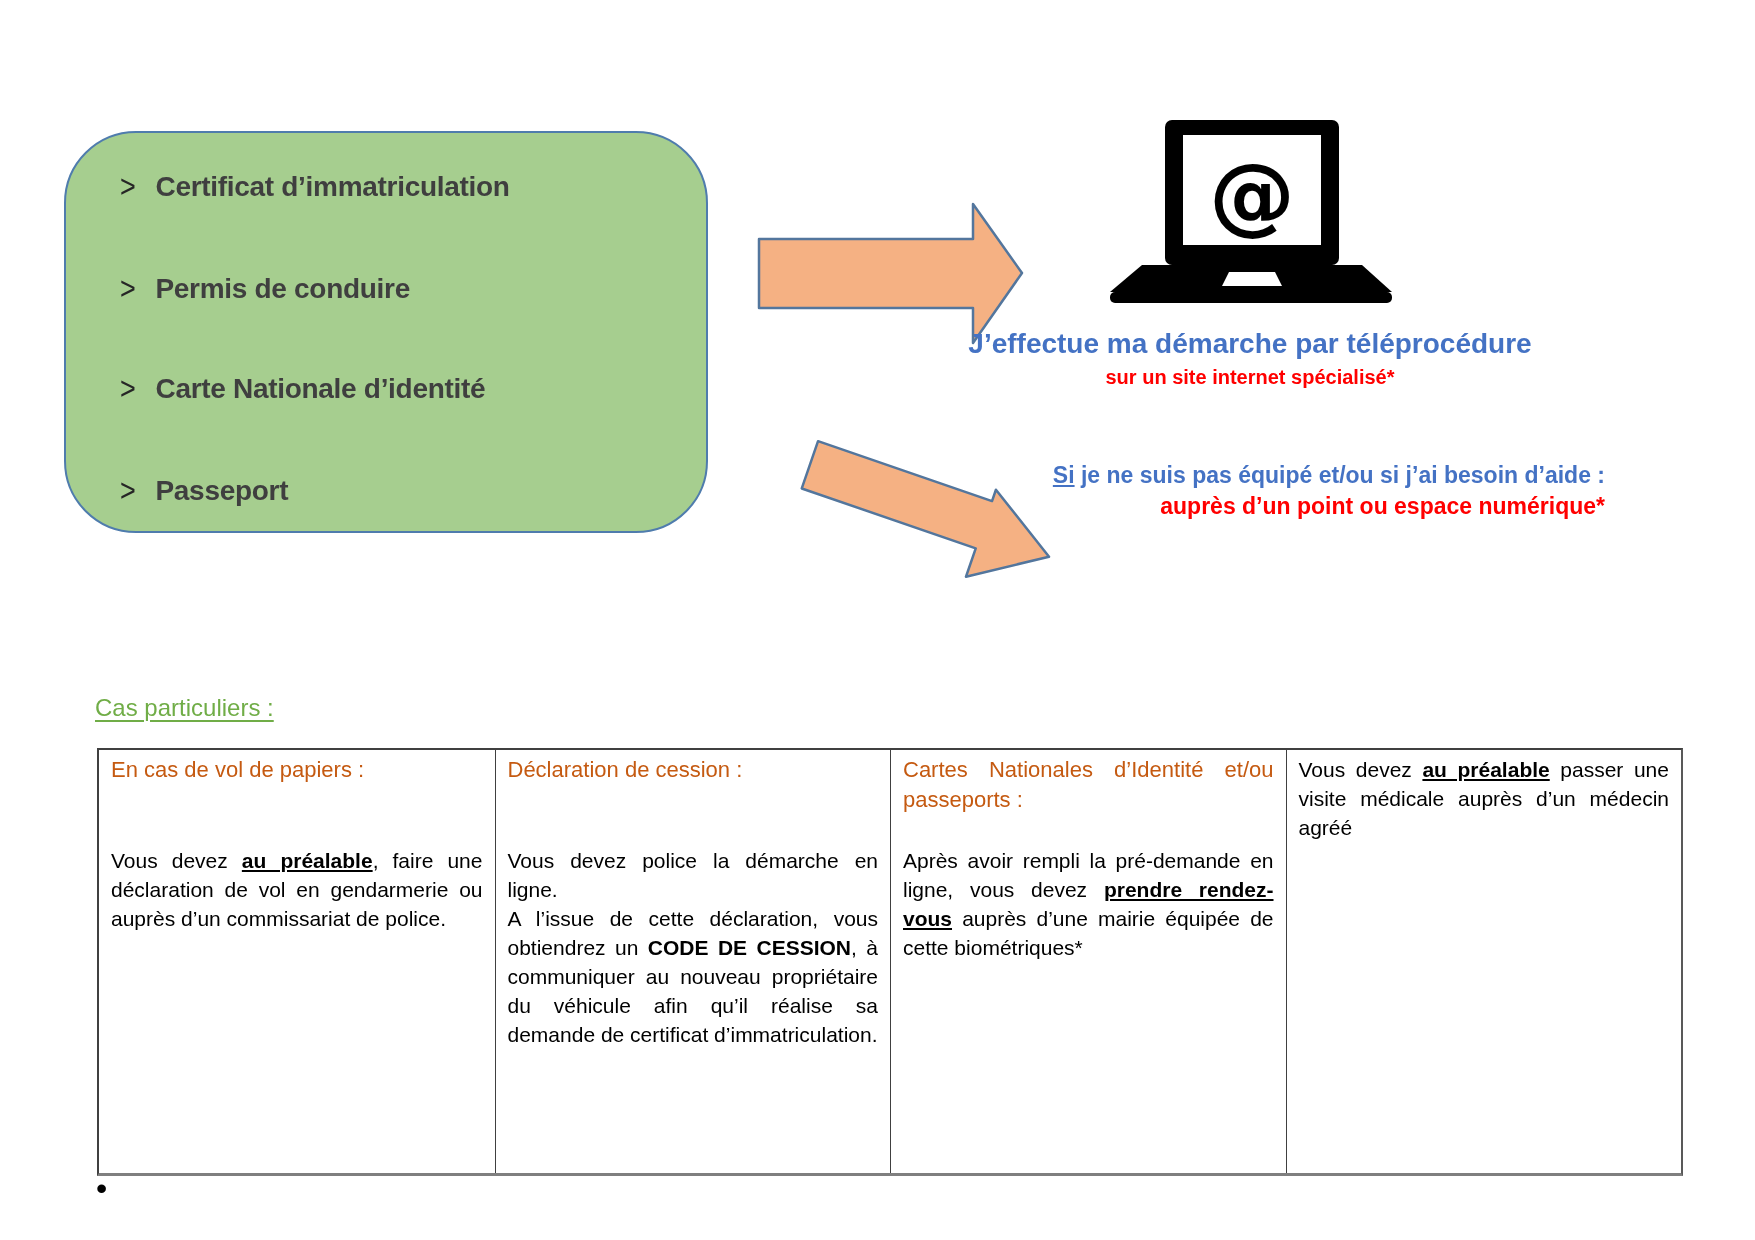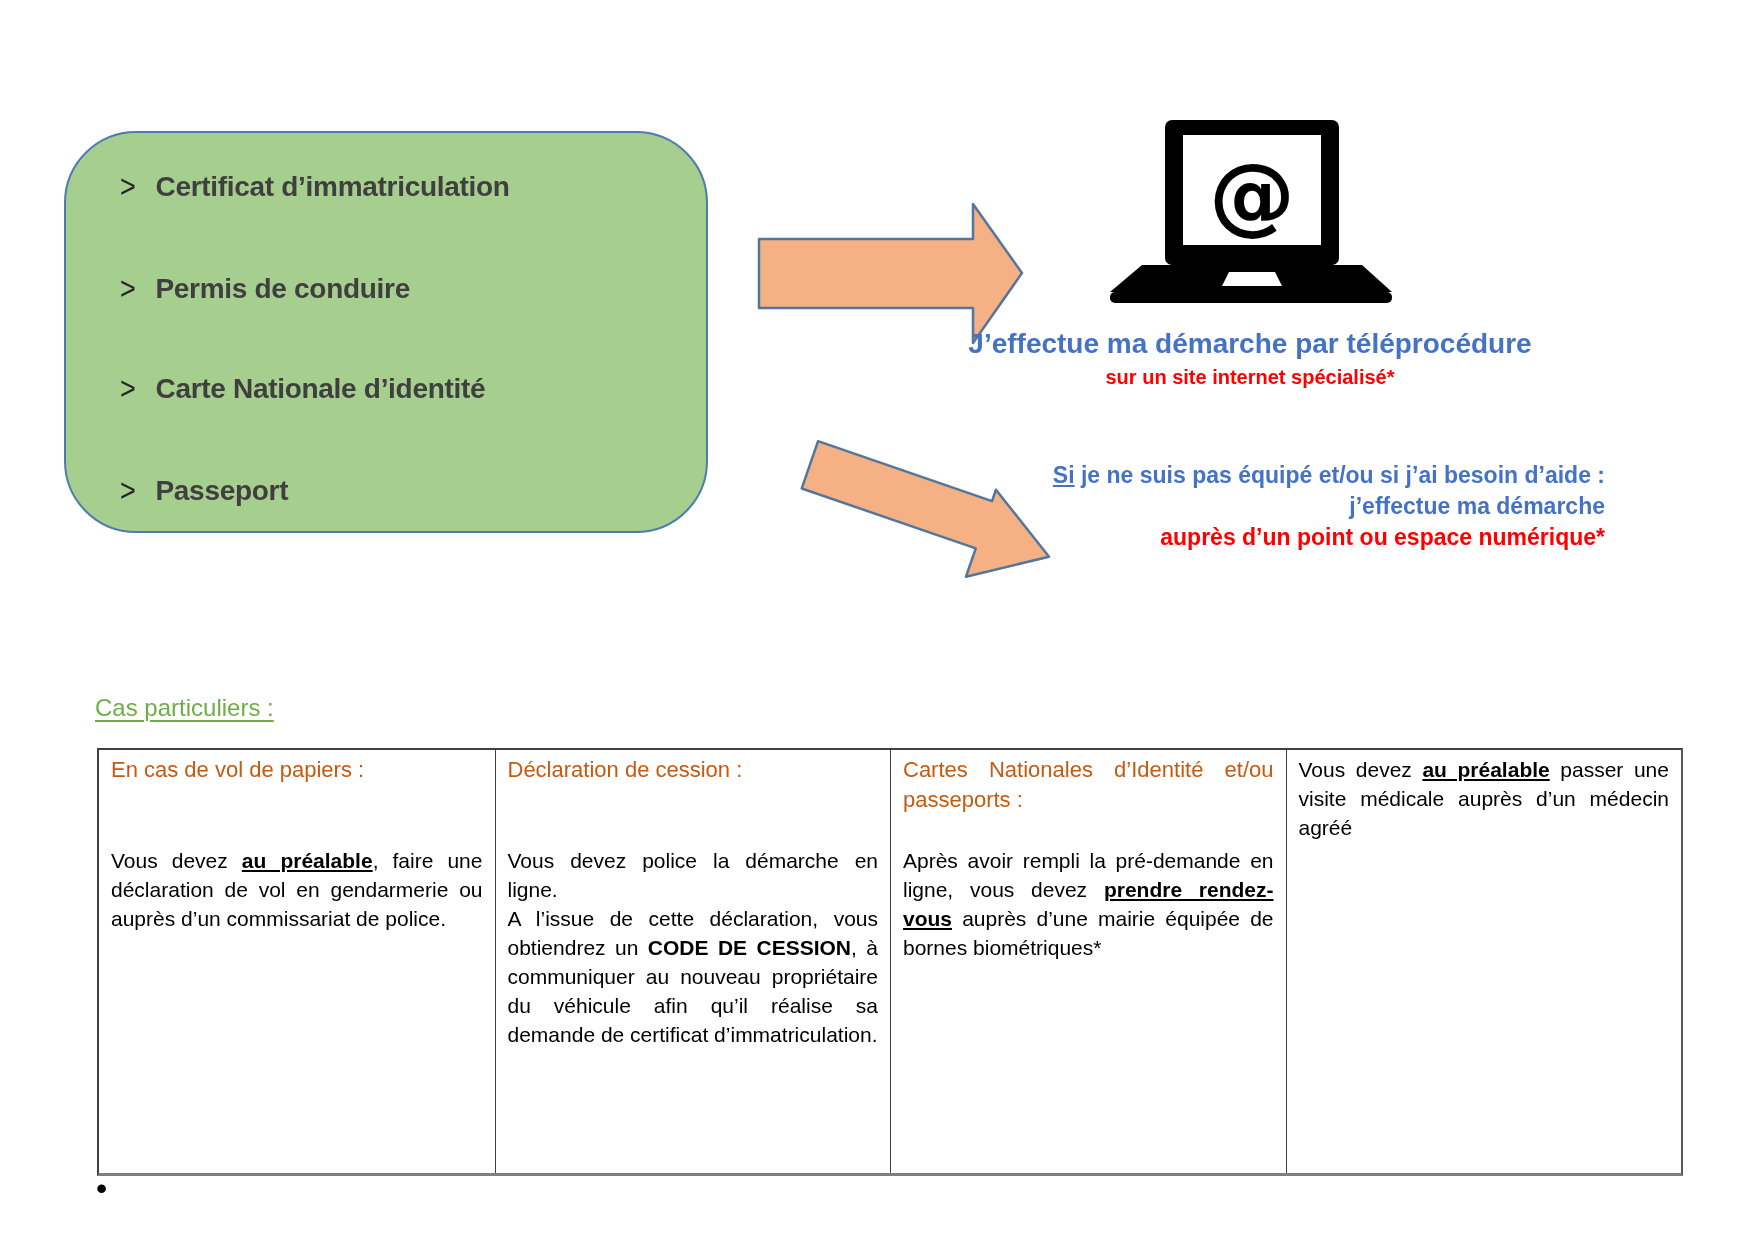--- a/index.html
+++ b/index.html
@@ -98,21 +98,20 @@
     <polygon points="119,152 165,152 172,166 112,166" fill="#fff"></polygon>
   </svg>
 
   <div class="teleproc">
     <div class="t1">J’effectue ma démarche par téléprocédure</div>
     <div class="t2">sur un site internet spécialisé*</div>
   </div>
 
   <div class="alt-block">
     <div class="blue"><span class="u">Si</span><span> je ne suis pas équipé et/ou si j’ai besoin d’aide :</span></div>
-    <div class="blue">j’effectue ma démarche</div>
     <div class="red">auprès d’un point ou espace numérique*</div>
   </div>
 
   <div class="cas-heading">Cas particuliers :</div>
 
   <div class="cases-table">
     <div class="cell">
       <div class="cell-header">En cas de vol de papiers :</div>
       <div class="cell-body">
           <p><span class="s-n">Vous devez </span><span class="s-bu">au préalable</span><span class="s-n">, faire une déclaration de vol en gendarmerie ou auprès d’un commissariat de police.</span></p>
@@ -121,21 +120,21 @@
     <div class="cell">
       <div class="cell-header">Déclaration de cession :</div>
       <div class="cell-body">
           <p><span class="s-n">Vous devez police la démarche en ligne.</span></p>
           <p><span class="s-n">A l’issue de cette déclaration, vous obtiendrez un </span><span class="s-b">CODE DE CESSION</span><span class="s-n">, à communiquer au nouveau propriétaire du véhicule afin qu’il réalise sa demande de certificat d’immatriculation.</span></p>
         </div>
     </div>
     <div class="cell">
       <div class="cell-header">Cartes Nationales d’Identité et/ou passeports :</div>
       <div class="cell-body">
-          <p><span class="s-n">Après avoir rempli la pré-demande en ligne, vous devez </span><span class="s-bu">prendre rendez-vous</span><span class="s-n"> auprès d’une mairie équipée de bornes biométriques*</span></p>
+          <p><span class="s-n">Après avoir rempli la pré-demande en ligne, vous devez </span><span class="s-bu">prendre rendez-vous</span><span class="s-n"> auprès d’une mairie équipée de cette biométriques*</span></p>
         </div>
     </div>
     <div class="cell">
       <div class="cell-body">
           <p><span class="s-n">Vous devez </span><span class="s-bu">au préalable</span><span class="s-n"> passer une visite médicale auprès d’un médecin agréé</span></p>
         </div>
     </div>
   </div>
 
   <div class="footer-bullet">•</div>

